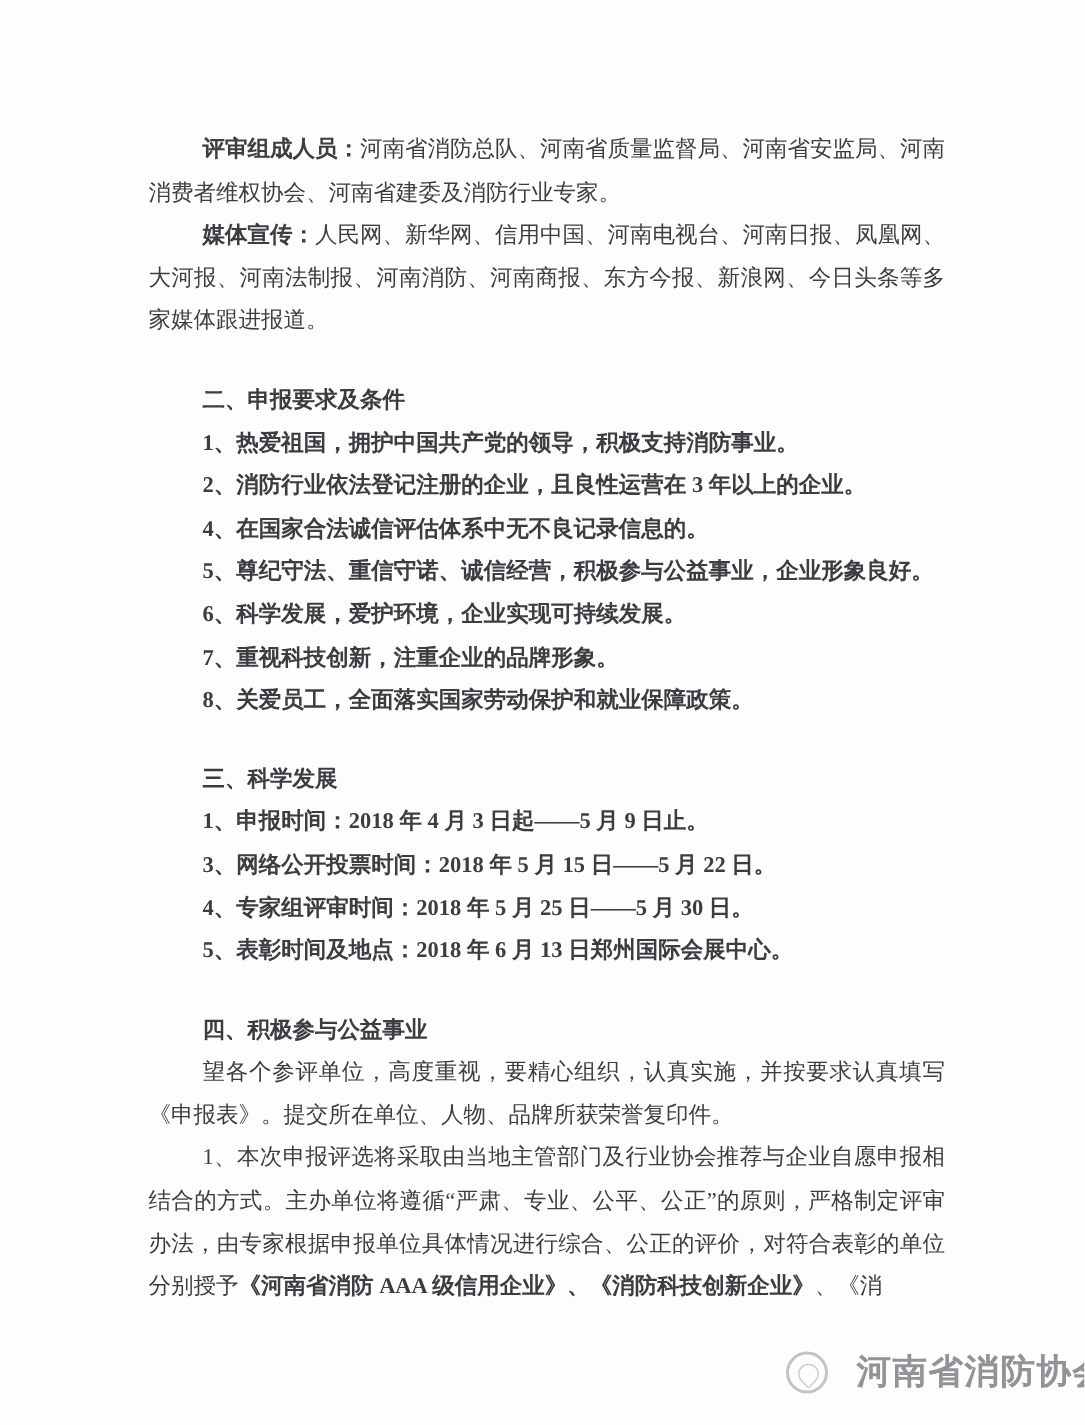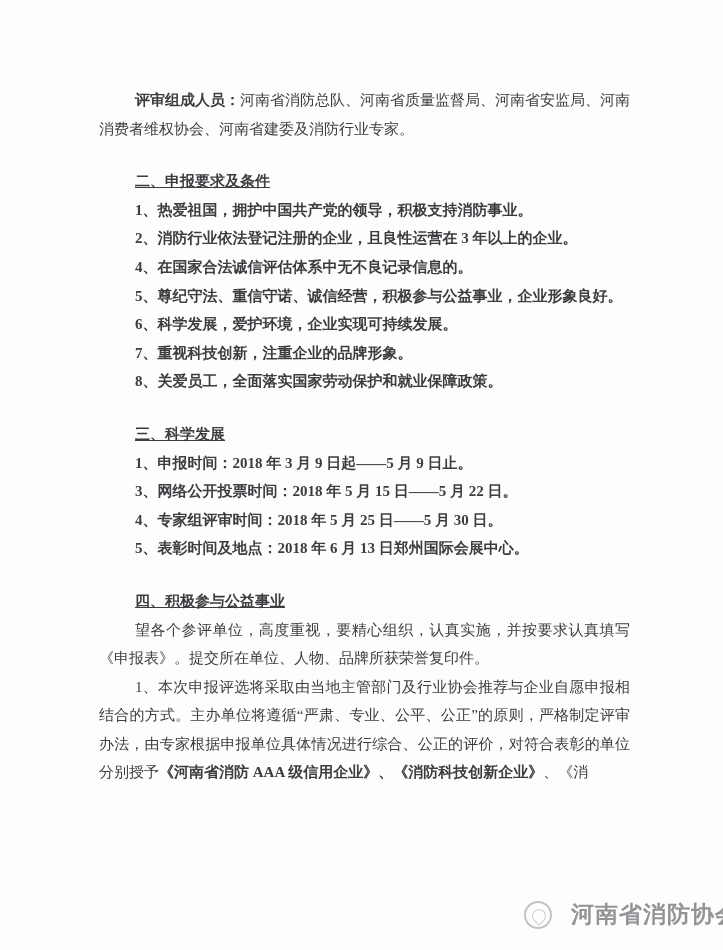--- a/index.html
+++ b/index.html
@@ -26,21 +26,20 @@
     letter-spacing: 0;
   }
   .doc p { margin: 0; }
   .para { text-indent: 36px; }
   .item { text-indent: 36px; text-align: left; font-weight: bold; }
   .heading {
     font-weight: bold;
     text-indent: 36px;
     margin-top: 24px !important;
     text-align: left;
-    text-decoration: underline;
   }
   .doc b { font-weight: bold; }
   .watermark {
     position: absolute;
     left: 524px;
     top: 899px;
     display: flex;
     align-items: center;
     z-index: 5;
     user-select: none;
@@ -73,30 +72,31 @@
     white-space: nowrap;
     text-shadow: 0 0 1px rgba(253,253,253,0.6);
   }
 </style>
 </head>
 <body>
 
 <div class="page" style="background: rgb(253, 253, 253);">
   <div class="doc" id="doc" style="color: rgb(61, 61, 65);">
       <p class="para"><b>评审组成人员：</b><span>河南省消防总队、河南省质量监督局、河南省安监局、河南消费者维权协会、河南省建委及消防行业专家。</span></p>
+      <p class="para"><b>媒体宣传：</b><span>人民网、新华网、信用中国、河南电视台、河南日报、凤凰网、大河报、河南法制报、河南消防、河南商报、东方今报、新浪网、今日头条等多家媒体跟进报道。</span></p>
       <p class="heading">二、申报要求及条件</p>
       <p class="item">1、热爱祖国，拥护中国共产党的领导，积极支持消防事业。</p>
       <p class="item">2、消防行业依法登记注册的企业，且良性运营在 3 年以上的企业。</p>
       <p class="item">4、在国家合法诚信评估体系中无不良记录信息的。</p>
       <p class="item">5、尊纪守法、重信守诺、诚信经营，积极参与公益事业，企业形象良好。</p>
       <p class="item">6、科学发展，爱护环境，企业实现可持续发展。</p>
       <p class="item">7、重视科技创新，注重企业的品牌形象。</p>
       <p class="item">8、关爱员工，全面落实国家劳动保护和就业保障政策。</p>
       <p class="heading">三、科学发展</p>
-      <p class="item">1、申报时间：2018 年 3 月 9 日起——5 月 9 日止。</p>
+      <p class="item">1、申报时间：2018 年 4 月 3 日起——5 月 9 日止。</p>
       <p class="item">3、网络公开投票时间：2018 年 5 月 15 日——5 月 22 日。</p>
       <p class="item">4、专家组评审时间：2018 年 5 月 25 日——5 月 30 日。</p>
       <p class="item">5、表彰时间及地点：2018 年 6 月 13 日郑州国际会展中心。</p>
       <p class="heading">四、积极参与公益事业</p>
       <p class="para"><span>望各个参评单位，高度重视，要精心组织，认真实施，并按要求认真填写《申报表》。提交所在单位、人物、品牌所获荣誉复印件。</span></p>
       <p class="para"><span>1、本次申报评选将采取由当地主管部门及行业协会推荐与企业自愿申报相结合的方式。主办单位将遵循“严肃、专业、公平、公正”的原则，严格制定评审办法，由专家根据申报单位具体情况进行综合、公正的评价，对符合表彰的单位分别授予</span><b>《河南省消防 AAA 级信用企业》、《消防科技创新企业》</b><span>、《消</span></p>
     </div>
   <div class="watermark">
     <span class="wm-logo"></span>
     <span class="wm-text">河南省消防协会</span>

